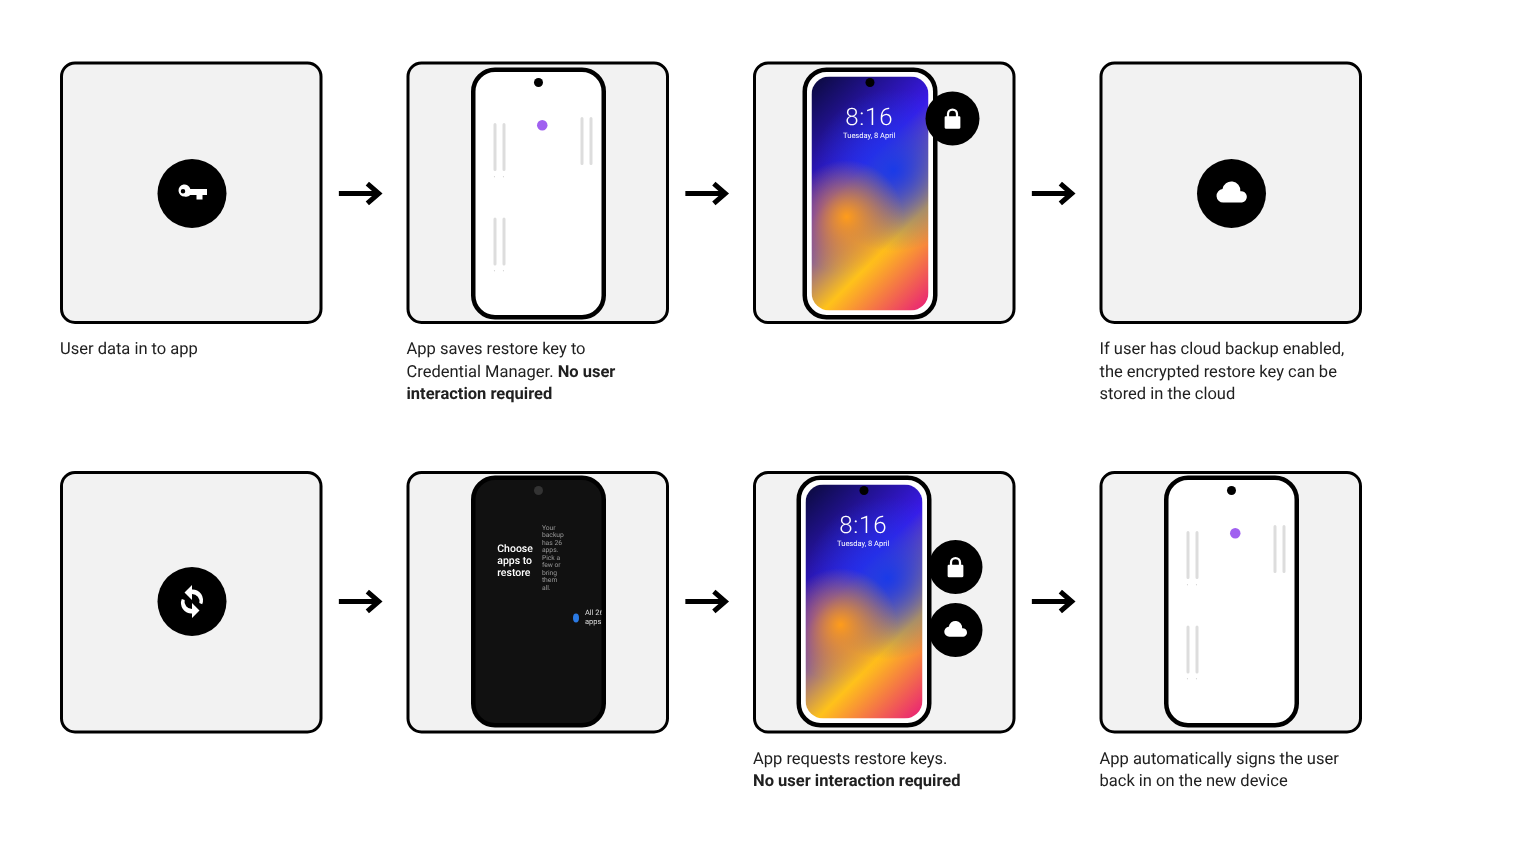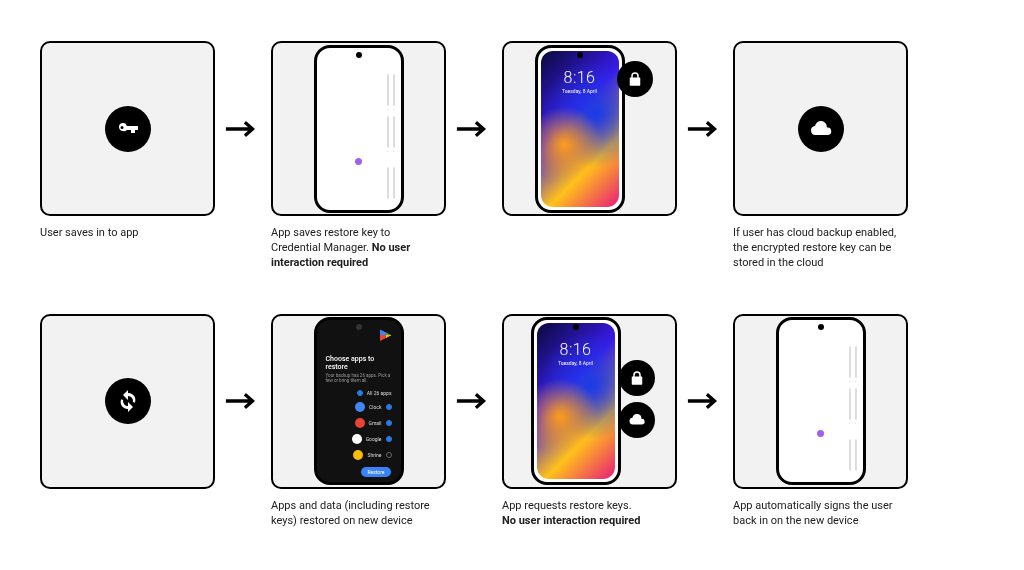--- a/index.html
+++ b/index.html
@@ -86,24 +86,23 @@
     left: 50%;
     transform: translateX(-50%);
     width: 6px; height: 6px;
     border-radius: 50%;
     background: #000;
     z-index: 10;
   }
   .phone.dark .notch { background: #333; }
   .phone-content {
     flex: 1;
-    padding: 7px 6px 6px;
-    display: flex;
-    flex-direction: column;
-    align-items: flex-end;
+    padding: 28px 6px 6px;
+    display: flex;
+    flex-direction: row;
   }
   
   .shop-grid {
     display: grid;
     grid-template-columns: 1fr 1fr;
     gap: 4px;
     margin-top: 6px;
   }
   .shop-tile {
     height: 32px;
@@ -212,21 +211,21 @@
 
   <div class="step">
     <div class="step-box">
       <div class="circle-icon">
         <svg viewBox="0 0 24 24">
             <path d="M7 14a4 4 0 1 1 3.87-5H22v4h-3v3h-4v-3h-4.13A4 4 0 0 1 7 14zM6 12a1.5 1.5 0 1 0 0-3 1.5 1.5 0 0 0 0 3z"></path>
           </svg>
       </div>
     </div>
     <p class="step-caption">
-      <span>User saves in to app</span><b></b>
+      <span>User data in to app</span><b></b>
     </p>
   </div>
 
   <div class="arrow-col">
     <div class="arrow">
       <svg viewBox="0 0 40 20">
           <path d="M2 10h26M22 3l8 7-8 7" stroke="#000" stroke-width="3.5" fill="none"></path>
         </svg>
     </div>
   </div>
@@ -377,23 +376,20 @@
               <div class="app-icon" style="background:#fbbc05;"></div>
               <div class="app-name">Shrine</div>
               <div class="restore-check"></div>
             </div>
           <div class="restore-footer">
               <div class="restore-btn">Restore</div>
             </div>
         </div>
       </div>
     </div>
-    <p class="step-caption">
-      <span>Apps and data (including restore keys) restored on new device</span><b></b>
-    </p>
   </div>
 
   <div class="arrow-col">
     <div class="arrow">
       <svg viewBox="0 0 40 20">
           <path d="M2 10h26M22 3l8 7-8 7" stroke="#000" stroke-width="3.5" fill="none"></path>
         </svg>
     </div>
   </div>
 

